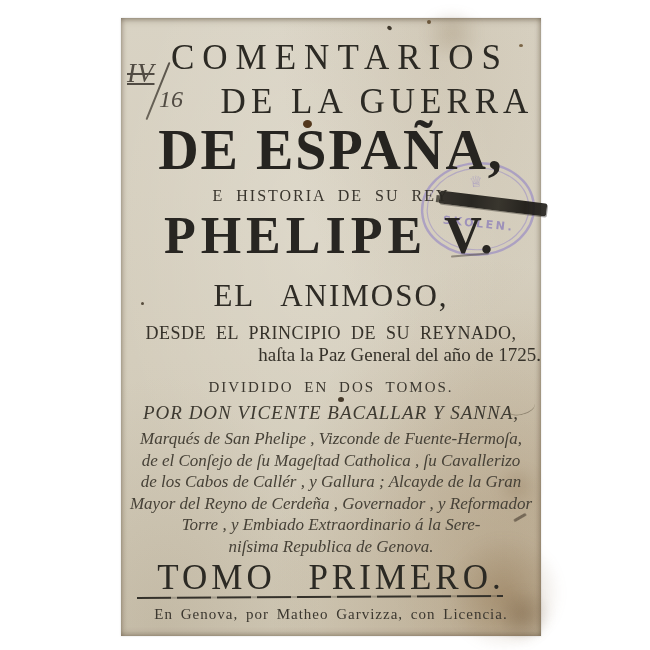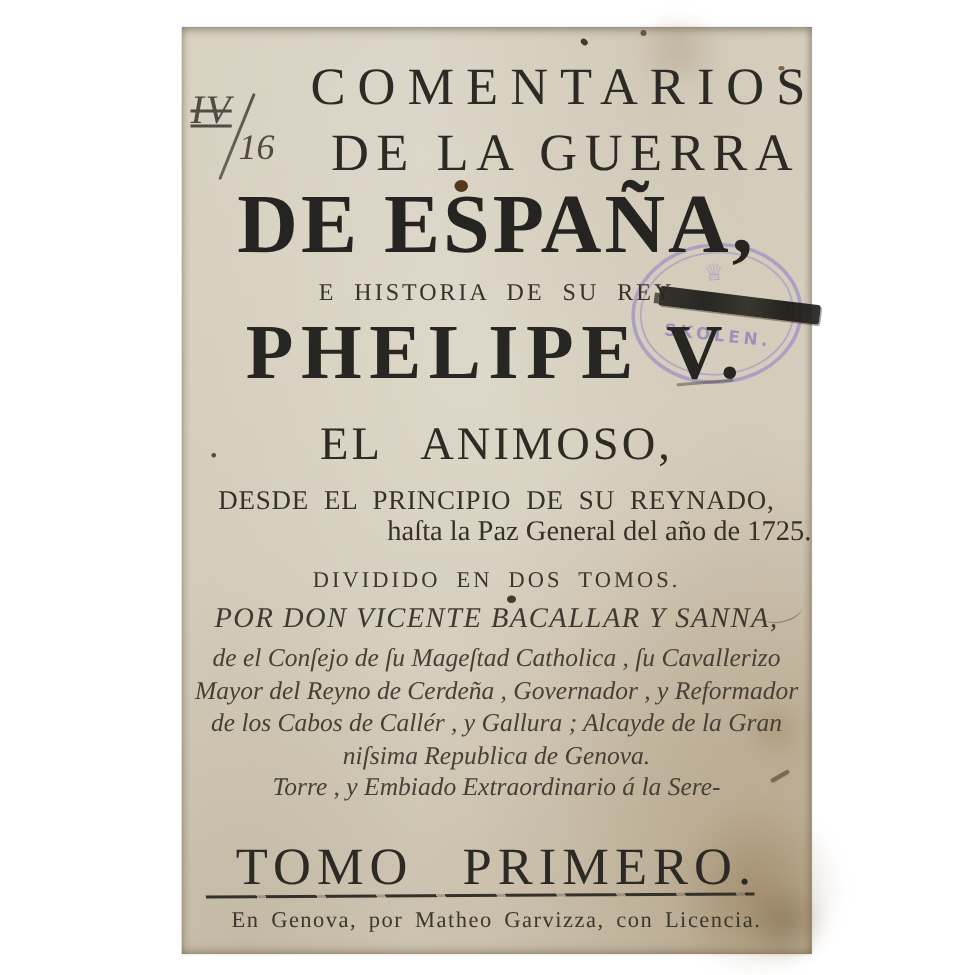--- a/index.html
+++ b/index.html
@@ -18,21 +18,21 @@
       radial-gradient(ellipse at 45% 35%, rgba(255,255,248,.18), transparent 60%),
       linear-gradient(180deg,#d9d3c4 0%,#d4cdbc 55%,#cfc7b4 100%);
     box-shadow:
       inset 0 4px 7px -3px rgba(80,65,45,.55),
       inset -3px 0 6px -3px rgba(90,75,55,.45),
       inset 3px 0 6px -3px rgba(90,75,55,.35),
       inset 0 -4px 7px -3px rgba(80,65,45,.4),
       0 0 2px rgba(0,0,0,.15);
   }
   .line{position:absolute;left:0;width:100%;text-align:center;color:#2e2b25;z-index:2;}
-  .t-comentarios{top:20px;font-size:35px;letter-spacing:8px;text-indent:18px;color:#2c2a24;padding-left:36px;}
+  .t-comentarios{top:20px;font-size:35px;letter-spacing:8px;text-indent:18px;color:#2c2a24;}
   .t-guerra{top:64px;font-size:35px;letter-spacing:5px;text-indent:12px;color:#2c2a24;padding-left:40px;}
   .t-espana{top:100px;font-size:56px;font-weight:700;letter-spacing:2px;color:#262420;}
   .t-historia{top:169px;font-size:16px;letter-spacing:2px;word-spacing:6px;color:#38342c;}
   .t-phelipe{top:188px;font-size:52px;font-weight:700;letter-spacing:5px;color:#282622;}
   .t-animoso{top:260px;font-size:31px;letter-spacing:2px;word-spacing:18px;color:#2e2b25;}
   .t-desde{top:305px;font-size:18px;letter-spacing:.5px;word-spacing:5px;color:#36322a;}
   .t-hasta{top:326px;font-size:19px;color:#36322a;text-align:right;}
   .t-dividido{top:361px;font-size:15px;letter-spacing:2px;word-spacing:5px;color:#3b372f;}
   .t-byline{top:384px;font-size:19px;font-style:italic;letter-spacing:1px;color:#3e3a31;}
   .t-titles{top:410px;font-size:17px;font-style:italic;line-height:21.5px;color:#464137;}
@@ -128,23 +128,24 @@
   <div class="line t-espana">DE ESPAÑA,</div>
   <div class="line t-historia">E HISTORIA DE SU REY</div>
   <div class="line t-phelipe">PHELIPE V.</div>
   <div class="line t-animoso">EL ANIMOSO,</div>
   <div class="line t-desde">DESDE EL PRINCIPIO DE SU REYNADO,</div>
   <div class="line t-hasta">haſta la Paz General del año de 1725.</div>
   <div class="line t-dividido">DIVIDIDO EN DOS TOMOS.</div>
   <div class="line t-byline">POR DON VICENTE BACALLAR Y SANNA,</div>
 
   <div class="line t-titles">
+    <div>Marqués de San Phelipe , Vizconde de Fuente-Hermoſa,</div>
     <div>de el Conſejo de ſu Mageſtad Catholica , ſu Cavallerizo</div>
+    <div>de los Cabos de Callér , y Gallura ; Alcayde de la Gran</div>
     <div>Mayor del Reyno de Cerdeña , Governador , y Reformador</div>
-    <div>de los Cabos de Callér , y Gallura ; Alcayde de la Gran</div>
+    <div>Torre , y Embiado Extraordinario á la Sere-</div>
     <div>niſsima Republica de Genova.</div>
-    <div>Torre , y Embiado Extraordinario á la Sere-</div>
   </div>
 
   <div class="line t-tomo">TOMO PRIMERO.</div>
   <div class="rule"></div>
   <div class="line t-imprint">En Genova, por Matheo Garvizza, con Licencia.</div>
 </div>
 
 </body></html>

